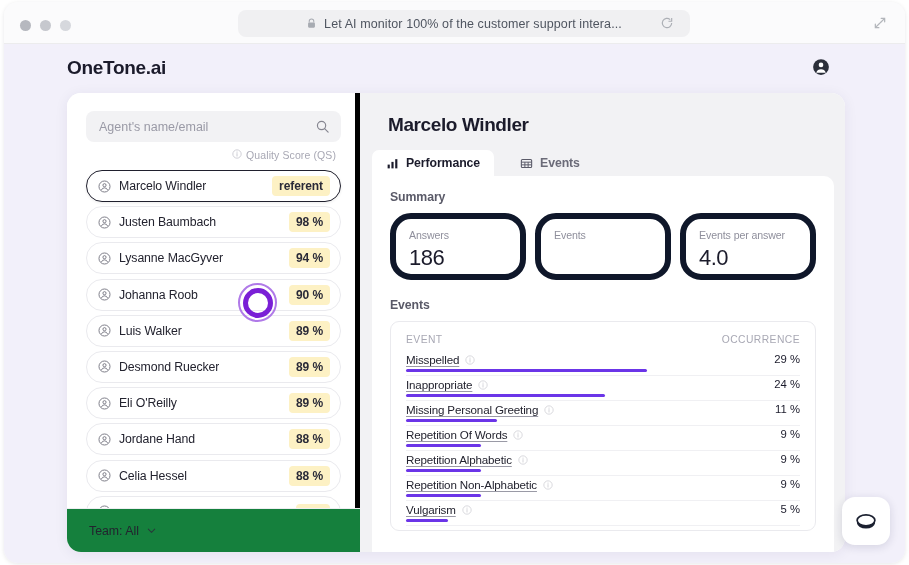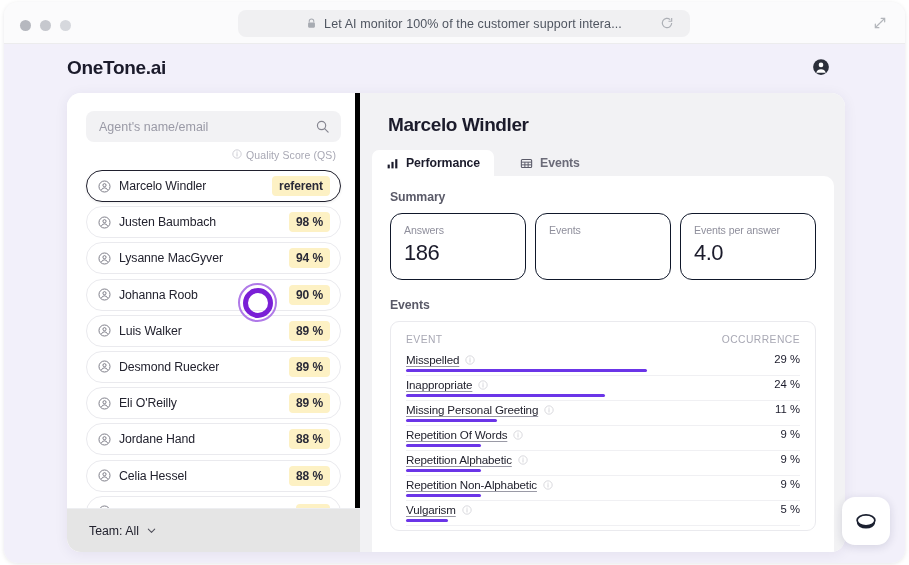--- a/index.html
+++ b/index.html
@@ -178,21 +178,21 @@
     white-space: nowrap;
   }
 
   .team-bar {
     position: absolute;
     left: 0; bottom: 0;
     width: 293px; height: 44px;
     border-top: 1px solid #edeef1;
     display: flex; align-items: center;
     padding-left: 22px;
-    background: #e5e5e5;
+    background: #15803d;
   }
   .team-bar .team-text {
     font-size: 12.3px; color: #23232f;
   }
   .chev { width: 11px; height: 11px; margin-left: 7px; opacity: .8; }
 
   
   .detail-panel {
     position: relative;
     flex: 1;
@@ -234,22 +234,22 @@
   .section-label {
     font-size: 12.3px; color: #5a5a68;
     margin-bottom: 9px;
     letter-spacing: -.1px;
     font-weight: bold;
   }
   .stat-row { display: flex; gap: 9px; }
   .stat-card {
     flex: 1;
     height: 67px;
-    border: 1px solid #0f172a;
-    border-radius: 12px;
+    border: 6px solid #0f172a;
+    border-radius: 21px;
     padding: 10px 12px 0 13px;
   }
   .stat-label {
     font-size: 10.6px; color: #8f8f9c;
     letter-spacing: -.1px; white-space: nowrap;
   }
   .stat-value {
     margin-top: 4px;
     font-size: 22px; font-weight: 400;
     color: #1b1b2b; letter-spacing: -.5px;

